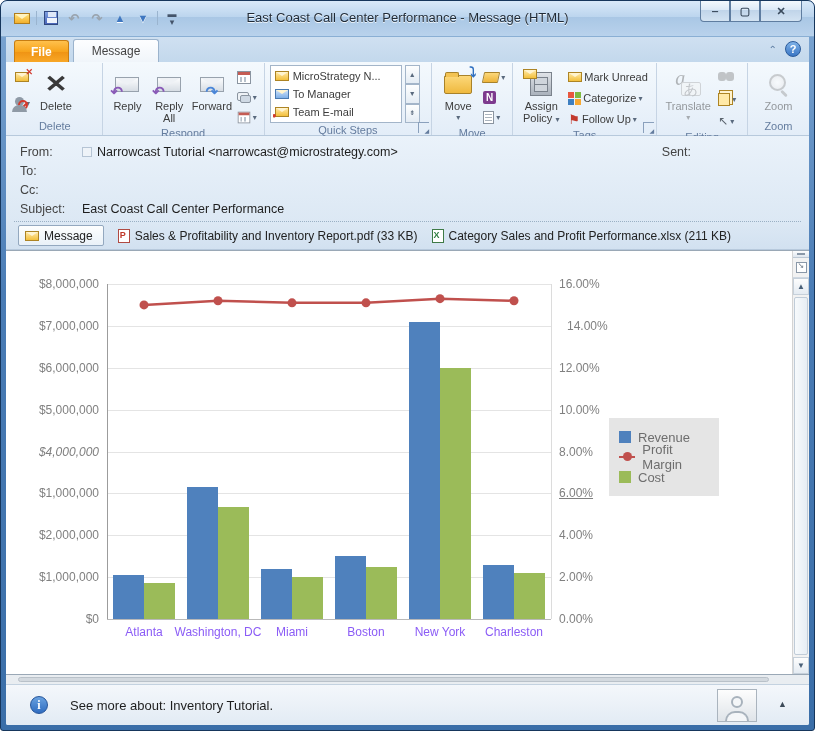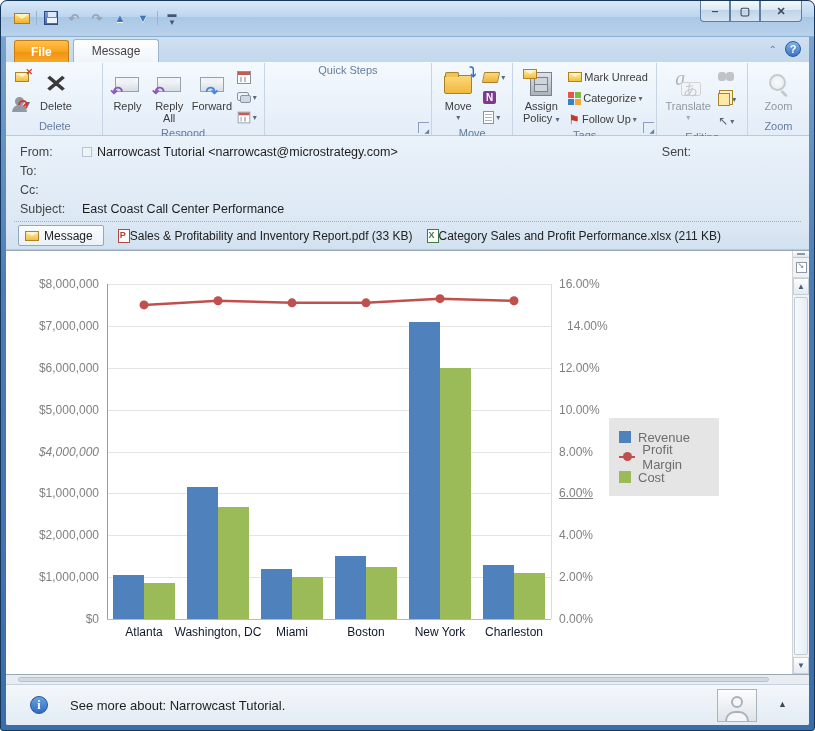--- a/index.html
+++ b/index.html
@@ -115,35 +115,35 @@
   .hdr-row { display:flex; height:19px; align-items:center; }
   .hdr-label { width:76px; padding-left:14px; color:#444; }
   .hdr-value { color:#1e1e1e; display:flex; align-items:center; gap:5px; }
   .from-check { width:10px; height:10px; border:1px solid #b5c4d4; background:#eef3f8; }
   .sent-label { position:absolute; right:118px; top:9px; color:#444; }
   .hdr-dotted { position:absolute; left:8px; right:8px; bottom:0; border-bottom:1px dotted #9ab0c4; }
 
   
   .attbar { flex:0 0 28px; background:linear-gradient(#dce8f4,#d2e1f0); display:flex; align-items:center; padding-left:12px; gap:14px; font-size:12px; color:#222; border-bottom:1px solid #b7c9dc; }
   .msgtab { display:flex; align-items:center; gap:5px; height:21px; padding:0 10px 0 6px; background:linear-gradient(#fdfefe,#e9f1f8); border:1px solid #93a8bf; border-radius:2px; }
-  .att { display:flex; align-items:flex-start; }
+  .att { display:flex; align-items:flex-start; gap:5px; }
   .ic-pdf { width:12px; height:14px; background:#fff; border:1px solid #b04a42; position:relative; }
   .ic-pdf:after { content:"P"; position:absolute; left:1px; top:0px; font-size:9px; font-weight:bold; color:#c0392b; }
   .ic-xls { width:12px; height:14px; background:#fff; border:1px solid #3e7a46; position:relative; }
   .ic-xls:after { content:"X"; position:absolute; left:1px; top:0px; font-size:9px; font-weight:bold; color:#2e7d42; }
 
   
   .body { flex:1; background:#fff; border:1px solid #9aa8b6; border-left:none; border-right:none; position:relative; overflow:hidden; }
   #chart { position:absolute; left:11px; top:8px; width:730px; height:412px; }
   .gridline { position:absolute; height:1px; background:#e4e4e4; }
   .gridline.base { background:#b9b9b9; }
   .yaxisline { position:absolute; width:1px; background:#9c9c9c; }
   .ylab { position:absolute; width:78px; text-align:right; font-size:12px; color:#808080; height:14px; line-height:14px; }
   .ylab2 { position:absolute; text-align:left; font-size:12px; color:#808080; height:14px; line-height:14px; }
-  .xlab { position:absolute; width:88px; text-align:center; font-size:12px; color:#0f172a; line-height:15px; }
+  .xlab { position:absolute; width:88px; text-align:center; font-size:12px; color:#8b5cf6; line-height:15px; }
   .bar { position:absolute; }
   .legend { position:absolute; left:592px; top:159px; width:110px; background:#efefef; padding:9px 10px; }
   .legend-row { display:flex; align-items:center; gap:7px; font-size:13px; color:#6e6e6e; height:20px; }
   .lg-sq { width:12px; height:12px; }
   .lg-line { width:18px; height:2px; position:relative; }
   .lg-line i { position:absolute; left:4px; top:-4px; width:9px; height:9px; border-radius:50%; }
 
   
   .vscroll { position:absolute; right:0; top:0; bottom:0; width:17px; background:#f2f2f2; border-left:1px solid #d4d4d4; display:flex; flex-direction:column; }
   .vs-split { height:7px; background:linear-gradient(#fdfdfd,#dfe6ee); border-bottom:1px solid #bcc8d4; display:flex; align-items:center; justify-content:center; }
@@ -190,20 +190,21 @@
           <span class="glyph-prev">▲</span>
         </span>
       <span class="qat-btn">
           <span class="glyph-next">▼</span>
         </span>
       <span class="sep"></span>
       <span class="qat-btn">
           <span class="glyph-qatdrop">▬<br>▾</span>
         </span>
     </div>
+    <div class="title-text">East Coast Call Center Performance  -  Message (HTML)</div>
     <div class="win-controls">
       <div class="win-btn min">‒</div>
       <div class="win-btn">▢</div>
       <div class="win-btn close">✕</div>
     </div>
   </div>
 
   <div class="content">
 
     <div class="tabrow">
@@ -279,20 +280,43 @@
             <div class="smallbtn">
                 <span class="ic-cal" style="transform:scale(.9)"></span>
                 <span class="drop">▾</span>
               </div>
           </div>
         </div>
         <div class="rgroup-label">Respond</div>
       </div>
 
       <div class="rgroup" style="width:170px">
+        <div class="rgroup-body" style="padding-top:2px">
+          <div class="qs-box">
+            <div class="qs-item">
+              <span class="mini-env"></span>
+              <span>MicroStrategy N...</span>
+            </div>
+            <div class="qs-item">
+              <span class="mini-env" style="background:linear-gradient(#cfe2f8,#7fb0e8); border-color:#4a7ab0"></span>
+              <span>To Manager</span>
+            </div>
+            <div class="qs-item">
+              <span class="mini-env">
+                  <span class="badge" style="color:#d23b2f; left:-4px; bottom:-4px; font-size:8px;">●</span>
+                </span>
+              <span>Team E-mail</span>
+            </div>
+          </div>
+          <div class="qs-scroll">
+            <div>▲</div>
+            <div>▼</div>
+            <div>⇟</div>
+          </div>
+        </div>
         <div class="rgroup-label">Quick Steps</div>
         <div class="launcher"></div>
       </div>
 
       <div class="rgroup" style="width:82px">
         <div class="rgroup-body">
           <div class="bigbtn" style="width:42px">
             <span class="ic">
                 <span class="ic-folder">
                   <span class="arr">⤵</span>
@@ -525,21 +549,21 @@
         <div class="vs-arrow">▼</div>
       </div>
     </div>
 
     <div class="hstrip">
         <div class="hthumb"></div>
       </div>
 
     <div class="people">
       <span class="info-ic">i</span>
-      <span class="people-text">See more about: Narrowcast Tutorial.</span>
+      <span class="people-text">See more about: Inventory Tutorial.</span>
       <div class="avatar">
           <span class="av-head"></span>
           <span class="av-body"></span>
         </div>
       <span class="pp-chevron">▲</span>
     </div>
 
   </div>
 </div>
 

